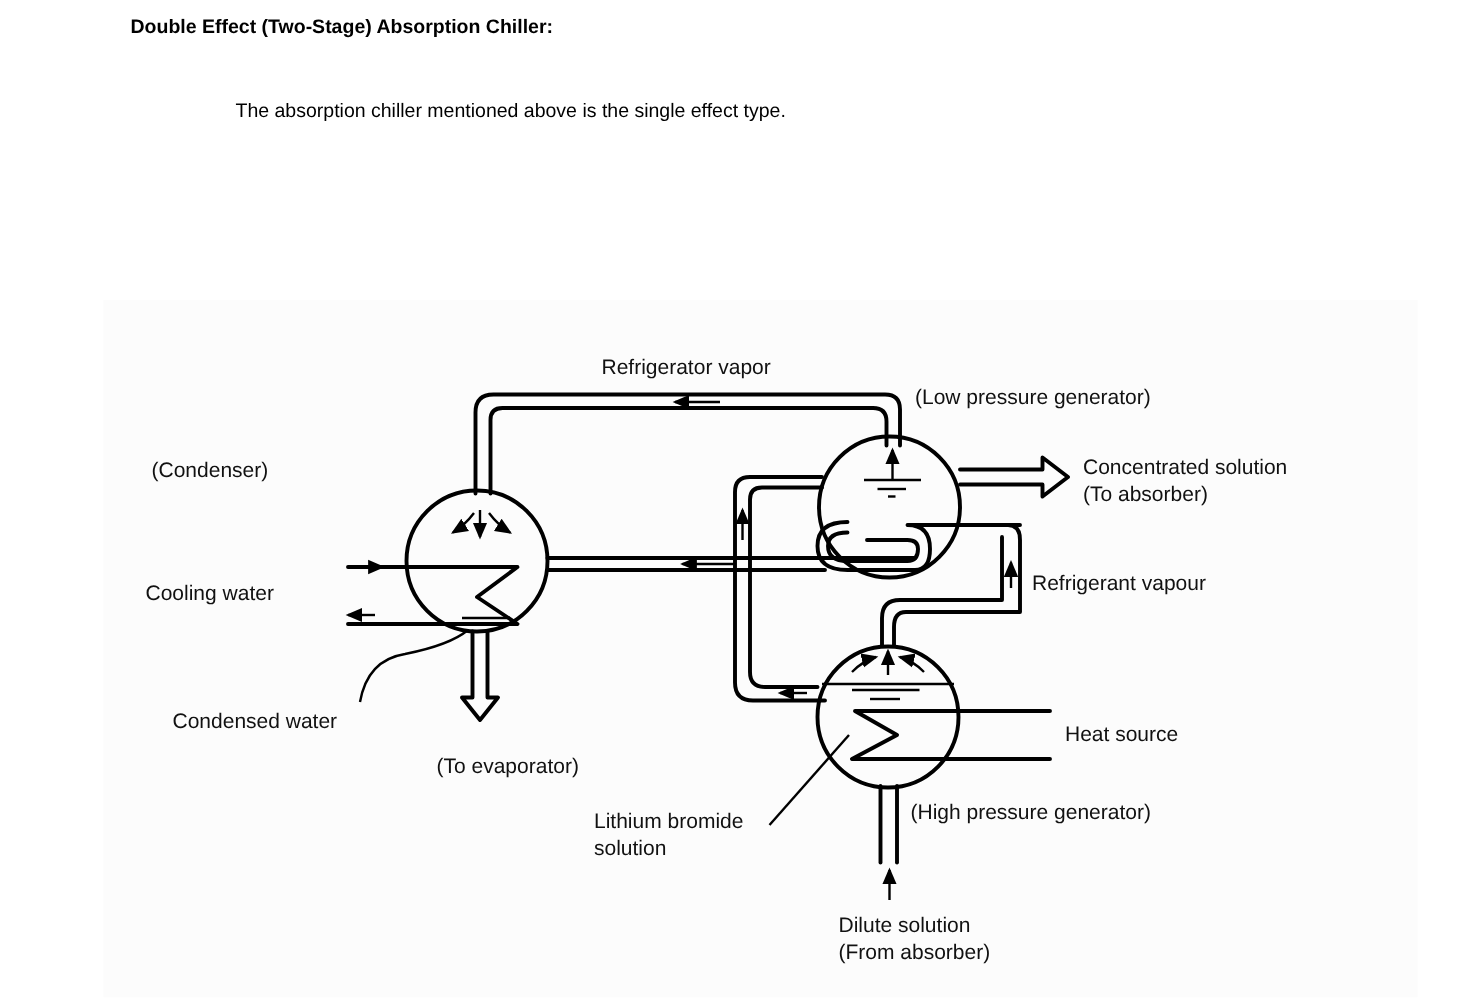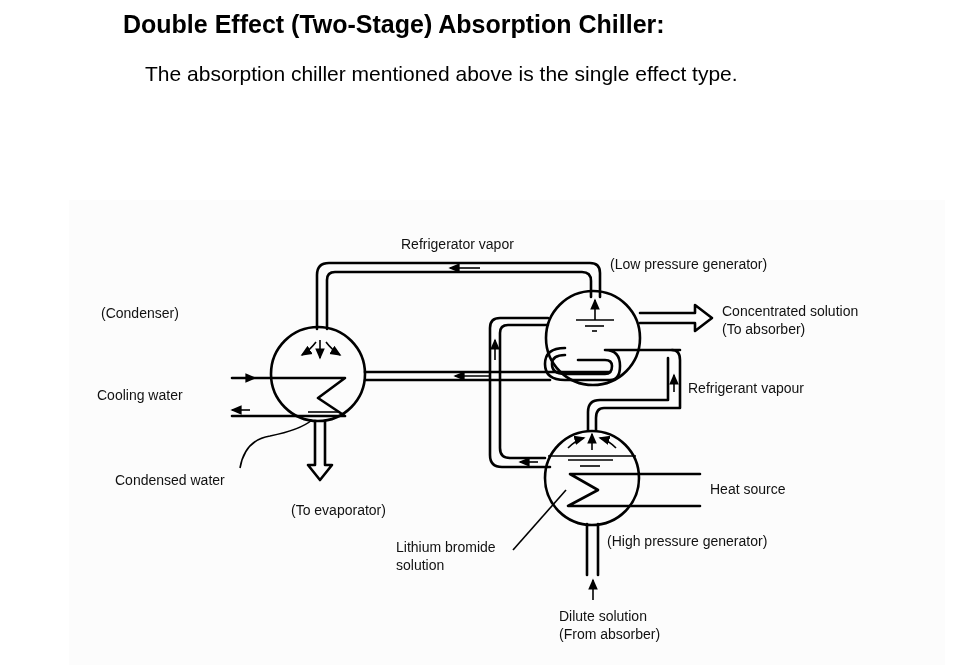--- a/index.html
+++ b/index.html
@@ -1,19 +1,19 @@
 <!DOCTYPE html>
 <html><head>
   <meta charset="utf-8">
   <style>
     html, body { margin: 0; padding: 0; background: #ffffff; }
     body { width: 980px; height: 665px; position: relative; overflow: hidden;
            font-family: "Liberation Sans", sans-serif; color: #000; }
-    .title { position: absolute; left: 87px; top: 10px; font-size: 25px; font-weight: bold; margin-left: 36px; }
-    .para { position: absolute; left: 77px; top: 60px; font-size: 21px; line-height: 28px; }
+    .title { position: absolute; left: 87px; top: 10px; font-size: 13px; font-weight: bold; }
+    .para { position: absolute; left: 89px; top: 60px; font-size: 13px; line-height: 28px; }
     .para .l1 { display: block; padding-left: 68px; }
     .para .l2 { display: block; }
     .panel { position: absolute; left: 69px; top: 200px; width: 876px; height: 465px; background: #fcfcfc; }
     svg { position: absolute; left: 0; top: 0; }
     svg text { font-family: "Liberation Sans", sans-serif; font-size: 14px; fill: #111; }
     .ln { stroke: #000; stroke-width: 2.6; fill: none; stroke-linejoin: round; stroke-linecap: round; }
     .th { stroke: #000; stroke-width: 1.6; fill: none; }
   </style>
 </head>
 <body>

